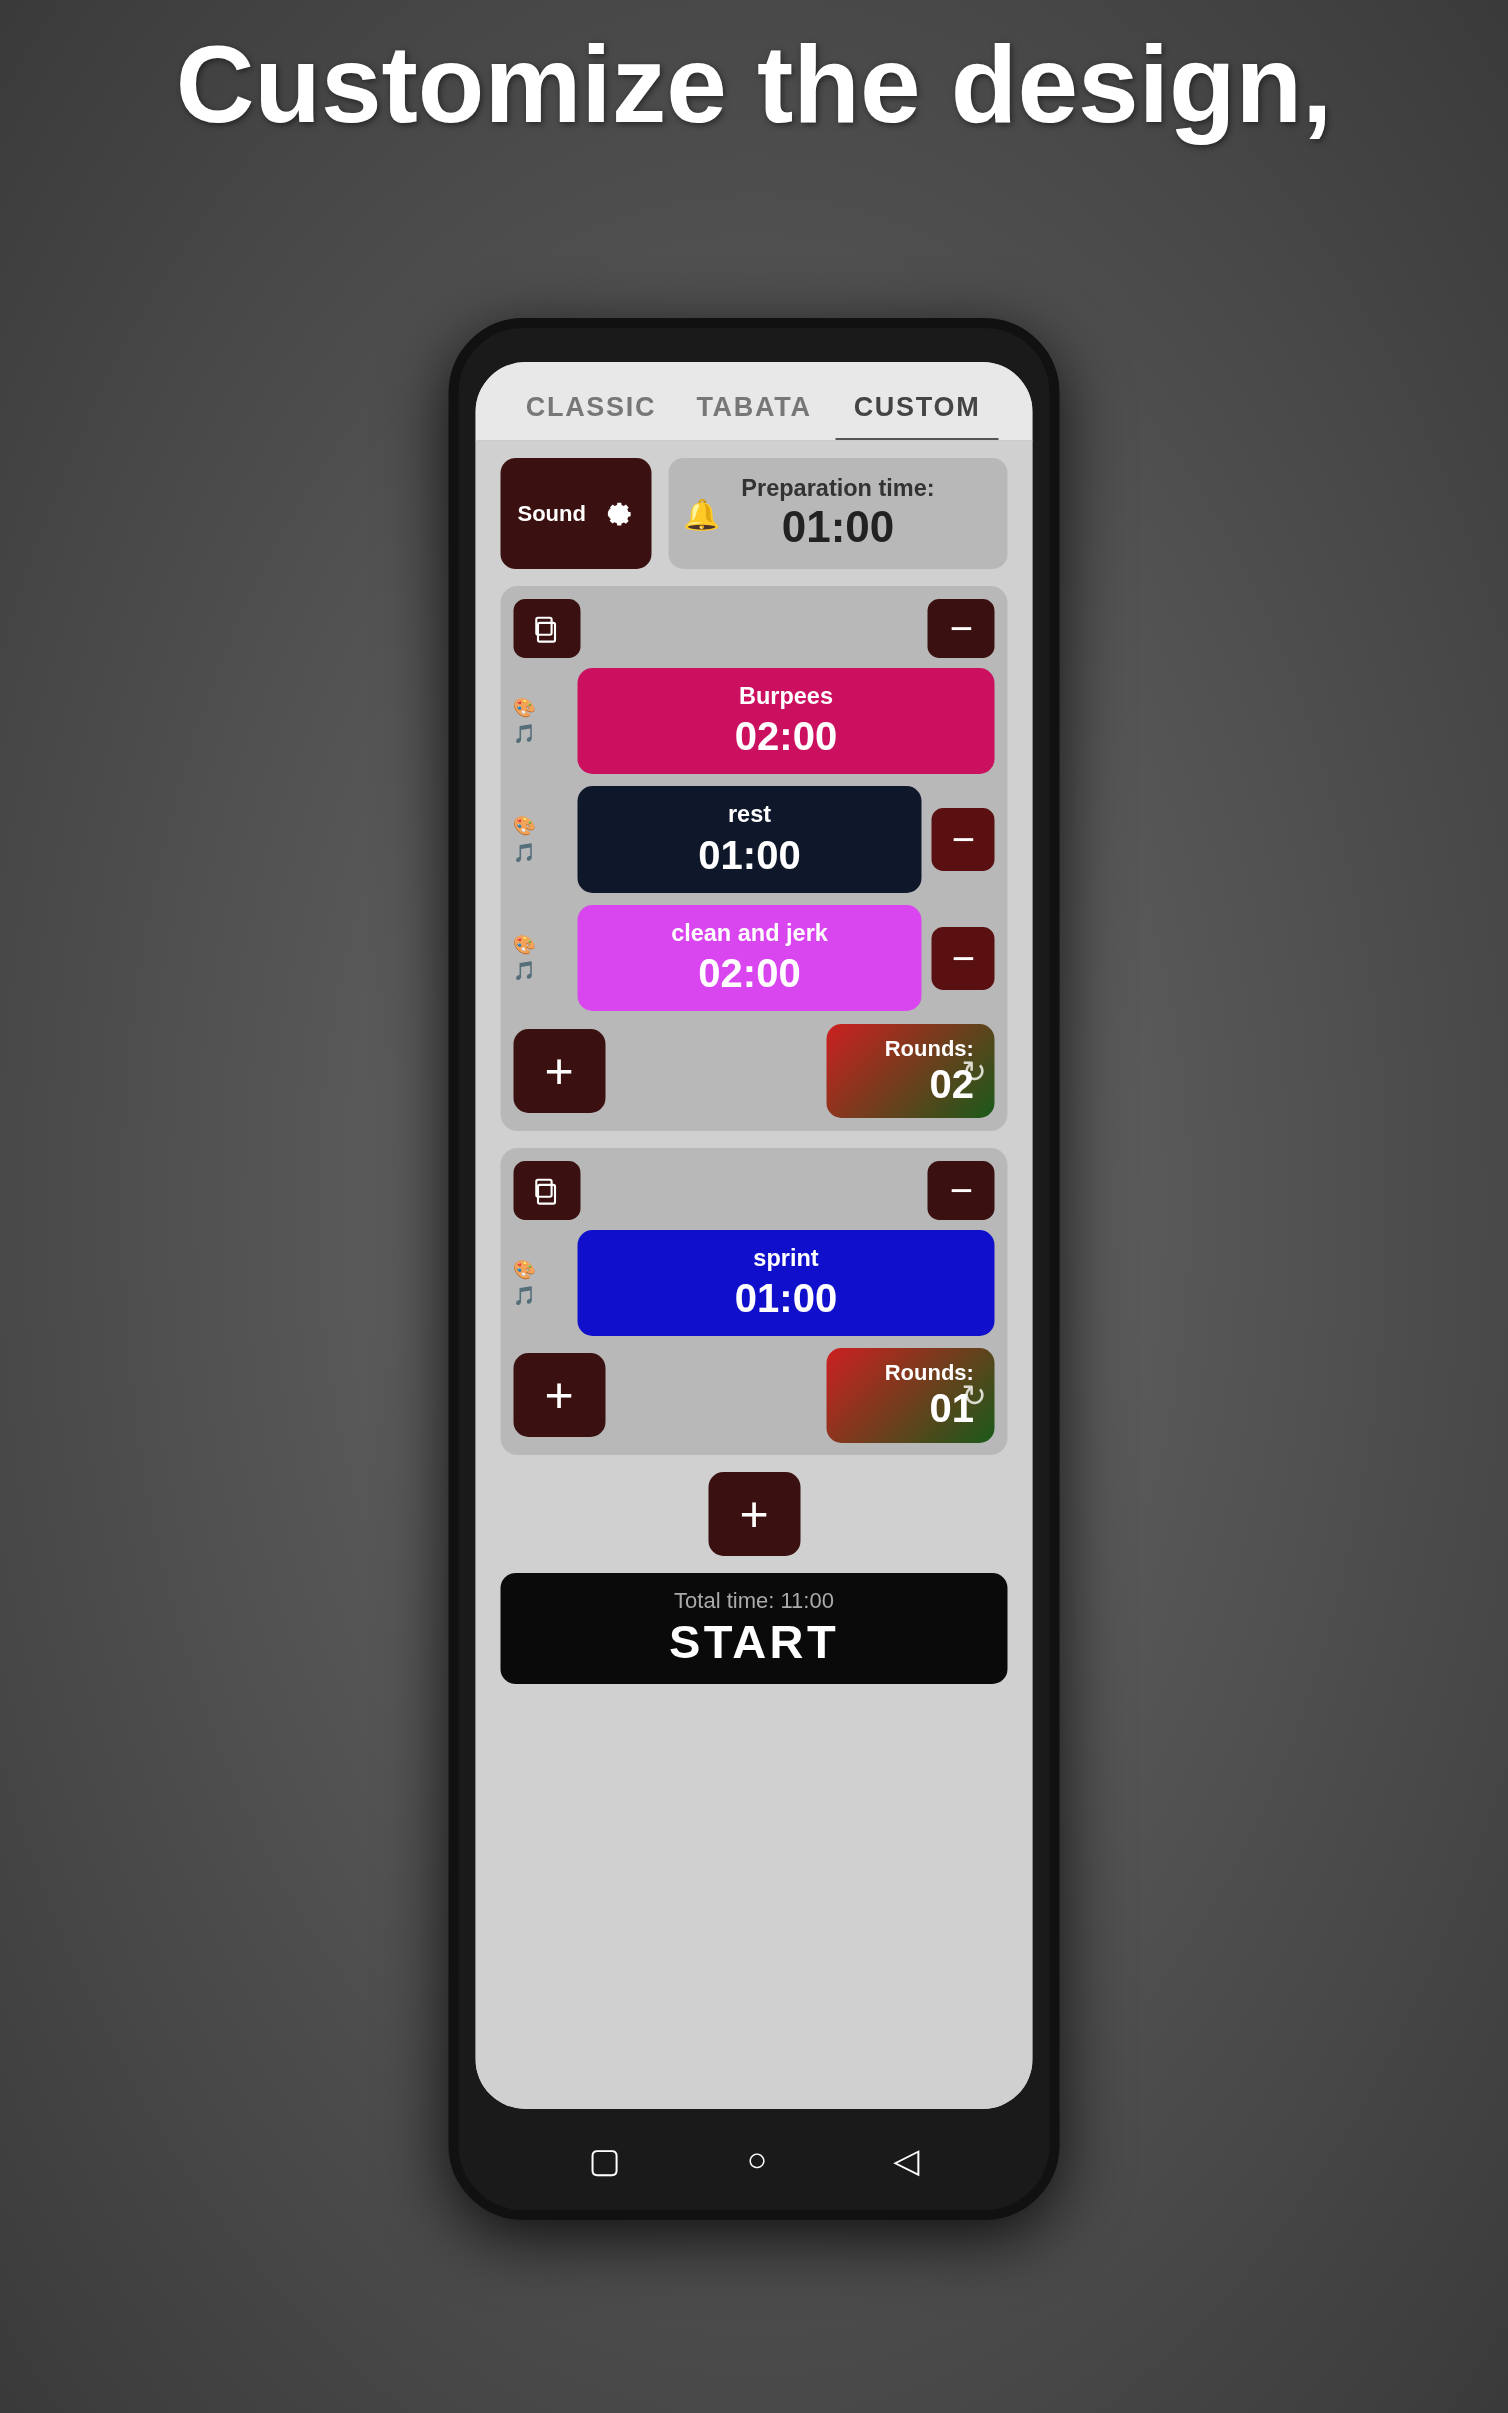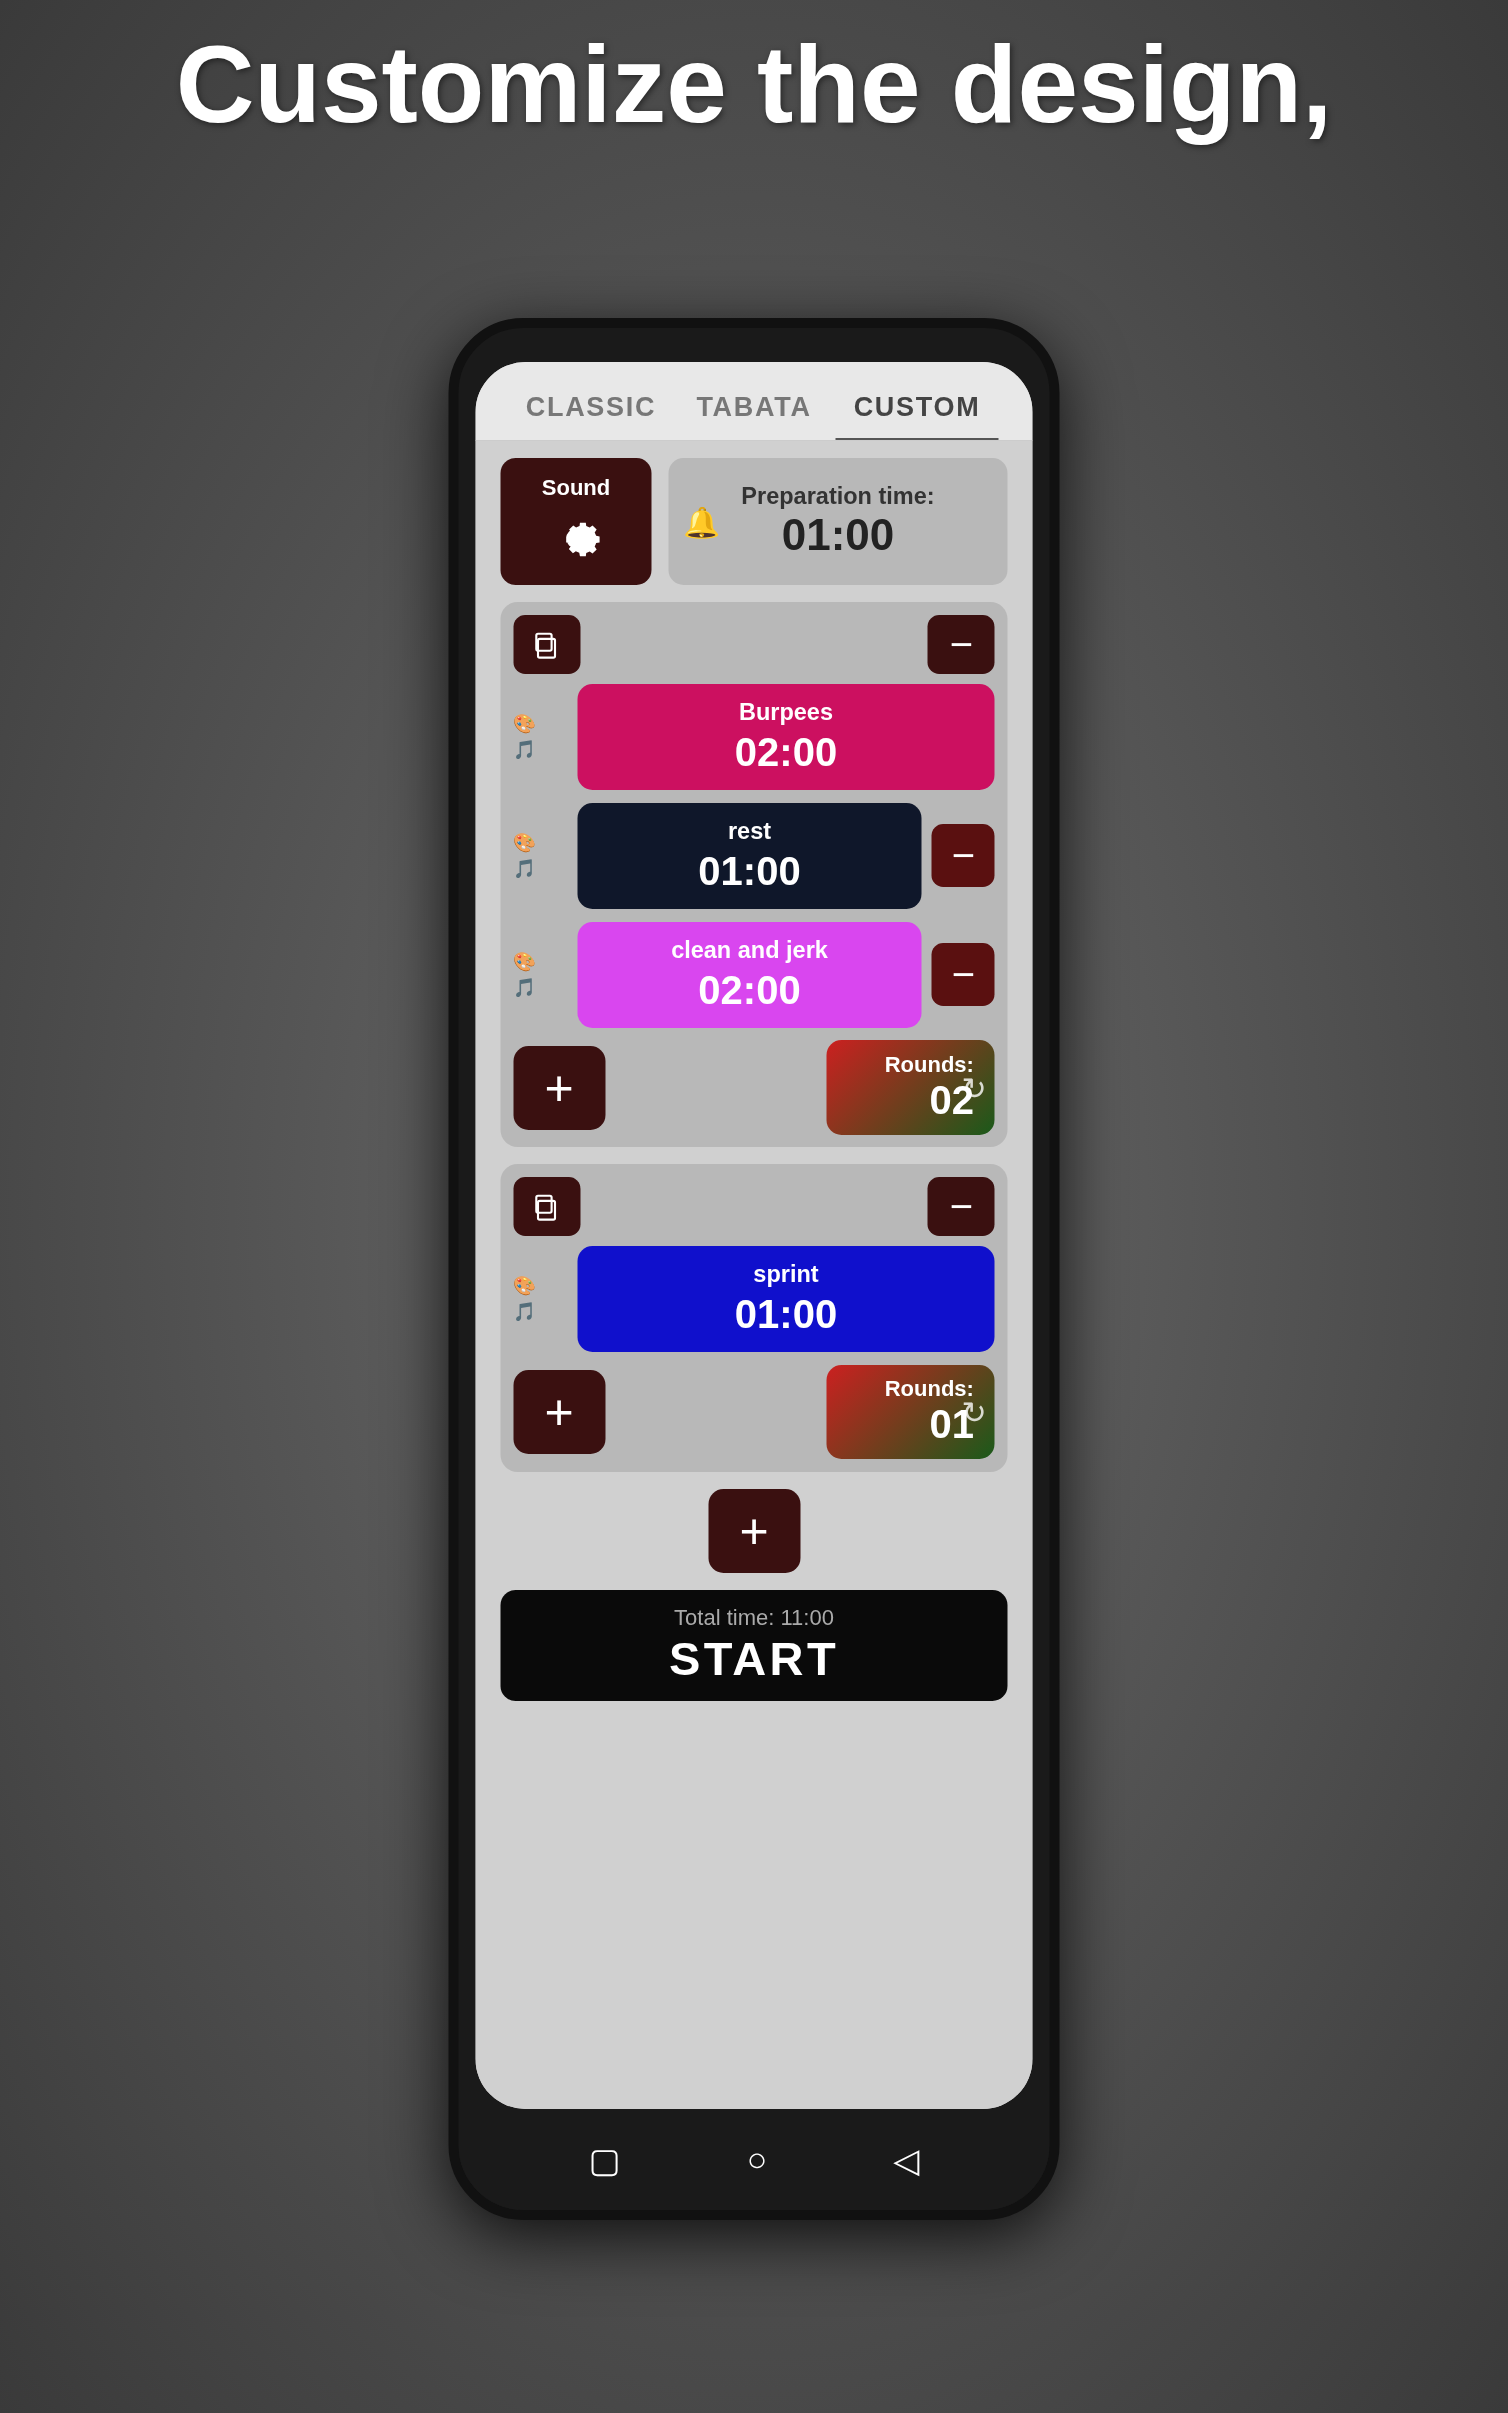--- a/index.html
+++ b/index.html
@@ -98,21 +98,21 @@
       gap: 17px;
       margin-bottom: 17px;
     }
 
     .sound-btn {
       background: #3a1010;
       border-radius: 15px;
       padding: 17px;
       width: 151px;
       display: flex;
-      flex-direction: column;
+      flex-direction: row;
       align-items: center;
       justify-content: center;
       color: white;
       font-size: 22px;
       font-weight: bold;
       gap: 8.4px;
       flex-shrink: 0;
     }
 
     .sound-gear {

